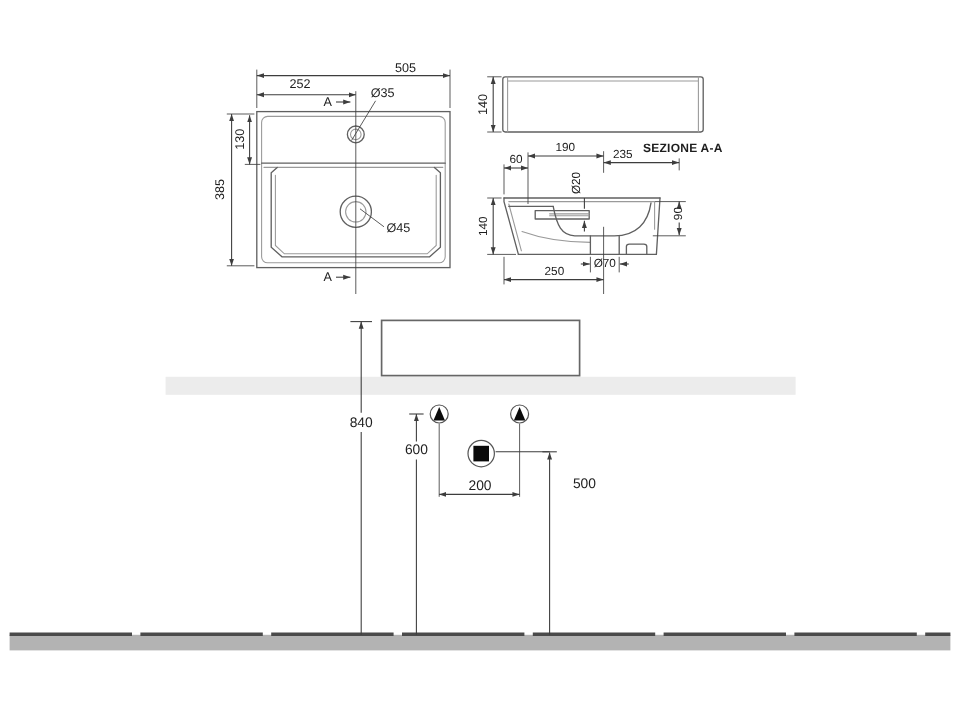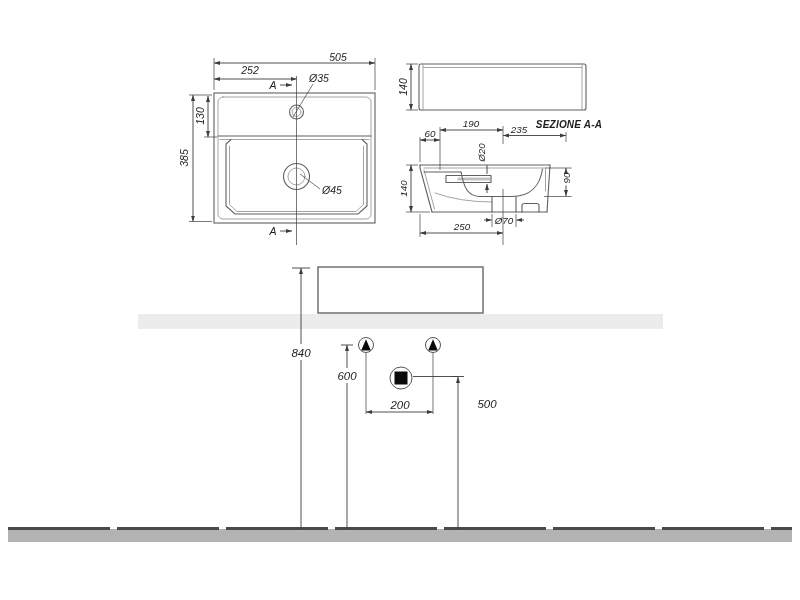--- a/index.html
+++ b/index.html
@@ -1,17 +1,17 @@
 <!DOCTYPE html>
 <html><head>
 <meta charset="utf-8">
 <style>
   html,body{margin:0;padding:0;background:#ffffff;}
   .stage{position:relative;width:800px;height:600px;background:#ffffff;overflow:hidden;
-         font-family:"Liberation Sans", sans-serif;font-style:italic;}
+         font-family:"Liberation Sans", sans-serif;}
   svg{position:absolute;left:0;top:0;}
   text{fill:#1e1e1e;font-family:"Liberation Sans", sans-serif;}
   .dimtxt{font-size:10.5px;}
   .dimtxt-sm{font-size:9.8px;}
   .dimtxt-lg{font-size:11.5px;}
   .sectitle{font-size:10px;font-weight:700;letter-spacing:0.2px;}
   .mid{text-anchor:middle;dominant-baseline:central;}
   .start{text-anchor:start;dominant-baseline:central;}
   .body-ln{stroke:#606060;stroke-width:1.1;fill:none;stroke-linecap:round;}
   .body-ln2{stroke:#9a9a9a;stroke-width:0.9;fill:none;stroke-linecap:round;}

